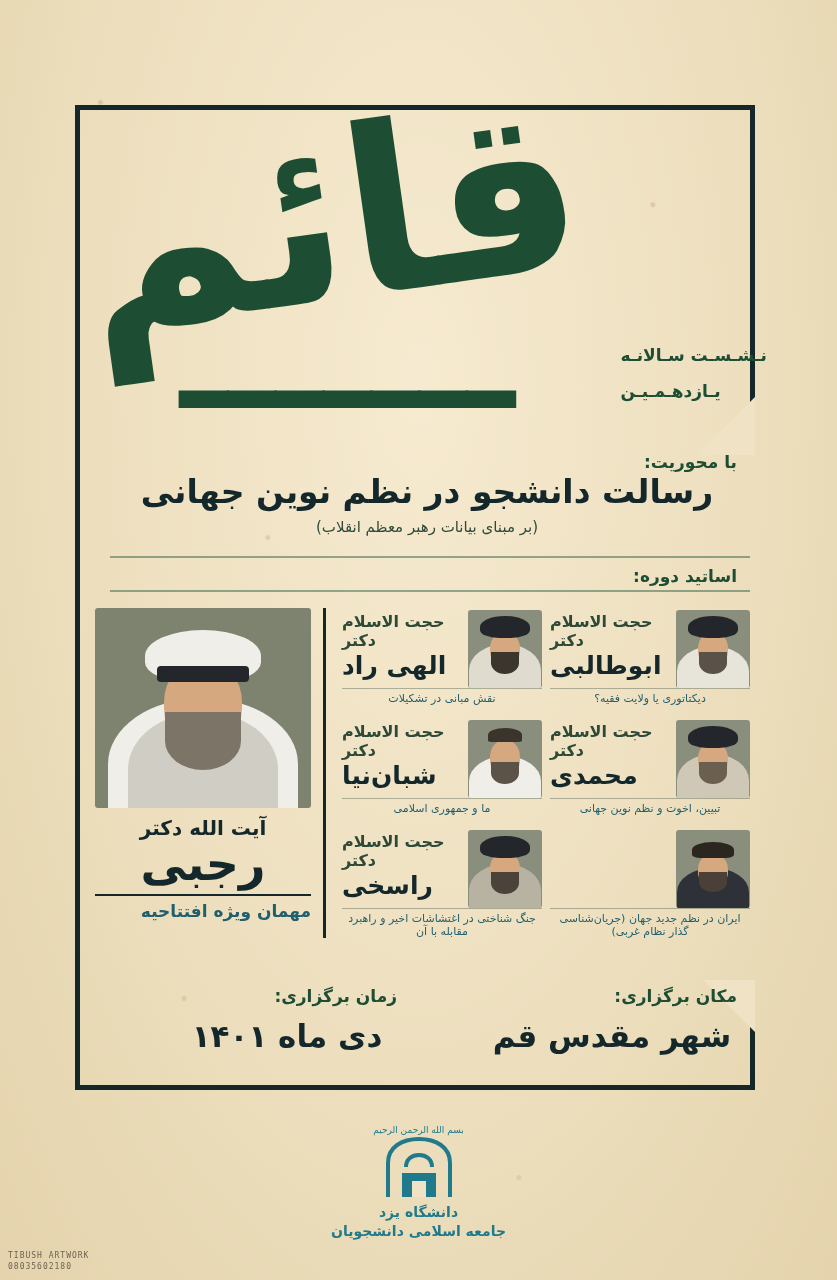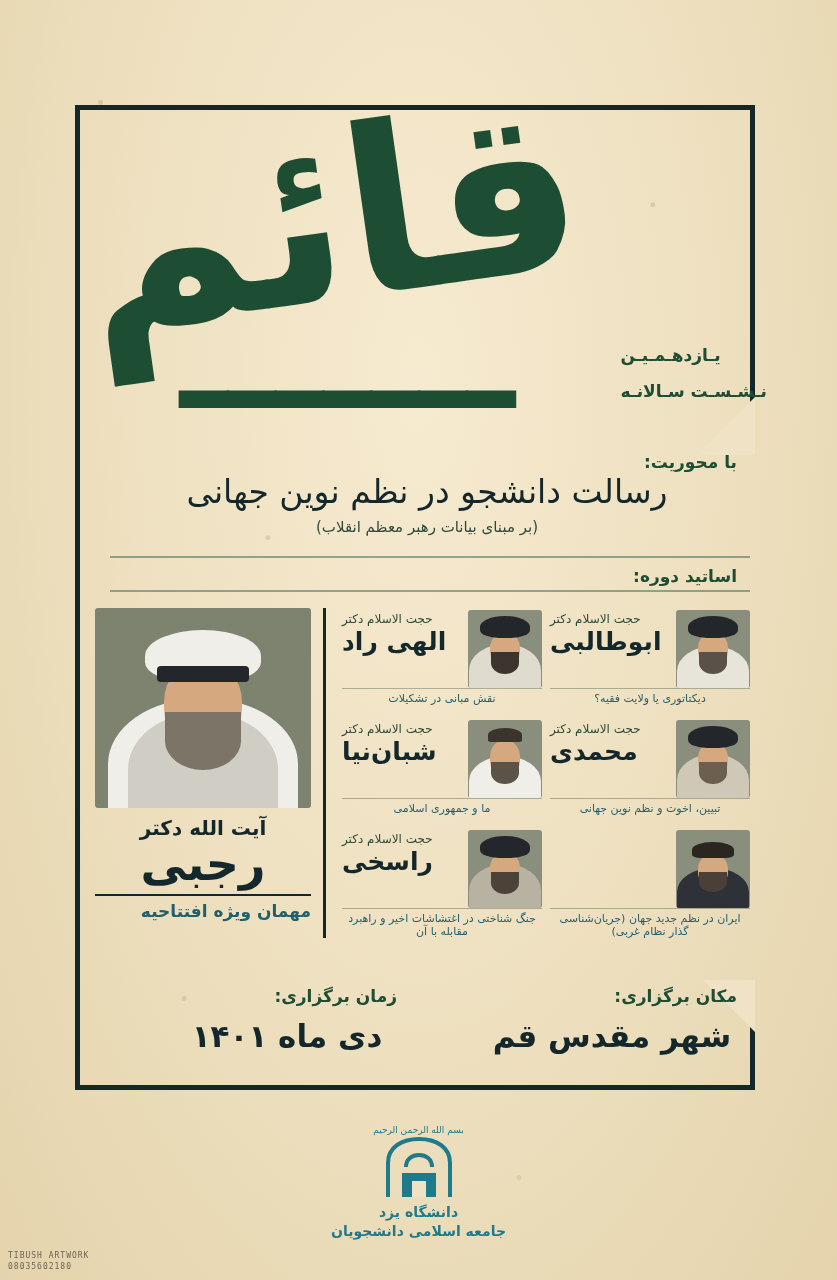--- a/index.html
+++ b/index.html
@@ -137,21 +137,21 @@
     direction: rtl;
   }
   .tag-theme { right: 100px; top: 452px; }
   .theme-title {
     position: absolute;
     right: 100px;
     top: 472px;
     width: 620px;
     text-align: center;
     font-size: 33px;
-    font-weight: normal;
+    font-weight: bold;
     color: #14282c;
     direction: rtl;
   }
   .theme-sub {
     position: absolute;
     right: 100px;
     top: 518px;
     width: 620px;
     text-align: center;
     font-size: 15px;
@@ -219,23 +219,23 @@
   .turban-black { background: #23262b; }
   .sp-text {
     position: absolute;
     right: 82px;
     left: 0;
     top: 4px;
     text-align: left;
     direction: rtl;
   }
   .sp-pre {
-    font-size: 12px;
+    font-size: 16px;
     color: #2d4a39;
-    font-weight: normal;
+    font-weight: bold;
     margin-bottom: 2px;
   }
   .sp-name {
     font-size: 25px;
     font-weight: bold;
     color: #14282c;
     line-height: 1.1;
   }
   .sp-topic {
     position: absolute;
@@ -398,22 +398,22 @@
   <div class="frame-top"></div>
   <div class="frame-mid"></div>
   <div class="frame-bottom"></div>
 
   <div class="calligraphy-wrap">
     <div class="callig-green-1">قائم</div>
     <div class="callig-green-2">ـــــــ</div>
   </div>
 
   <div class="annual-label">
+    <div>نـشـسـت سـالانـه</div>
     <div>یـازدهـمـیـن</div>
-    <div>نـشـسـت سـالانـه</div>
   </div>
 
   <div class="row-tag tag-theme">با محوریت:</div>
   <div class="theme-title">رسالت دانشجو در نظم نوین جهانی</div>
   <div class="theme-sub">(بر مبنای بیانات رهبر معظم انقلاب)</div>
 
   <div class="divider divider-a"></div>
   <div class="row-tag tag-teachers">اساتید دوره:</div>
   <div class="divider divider-b"></div>
 

